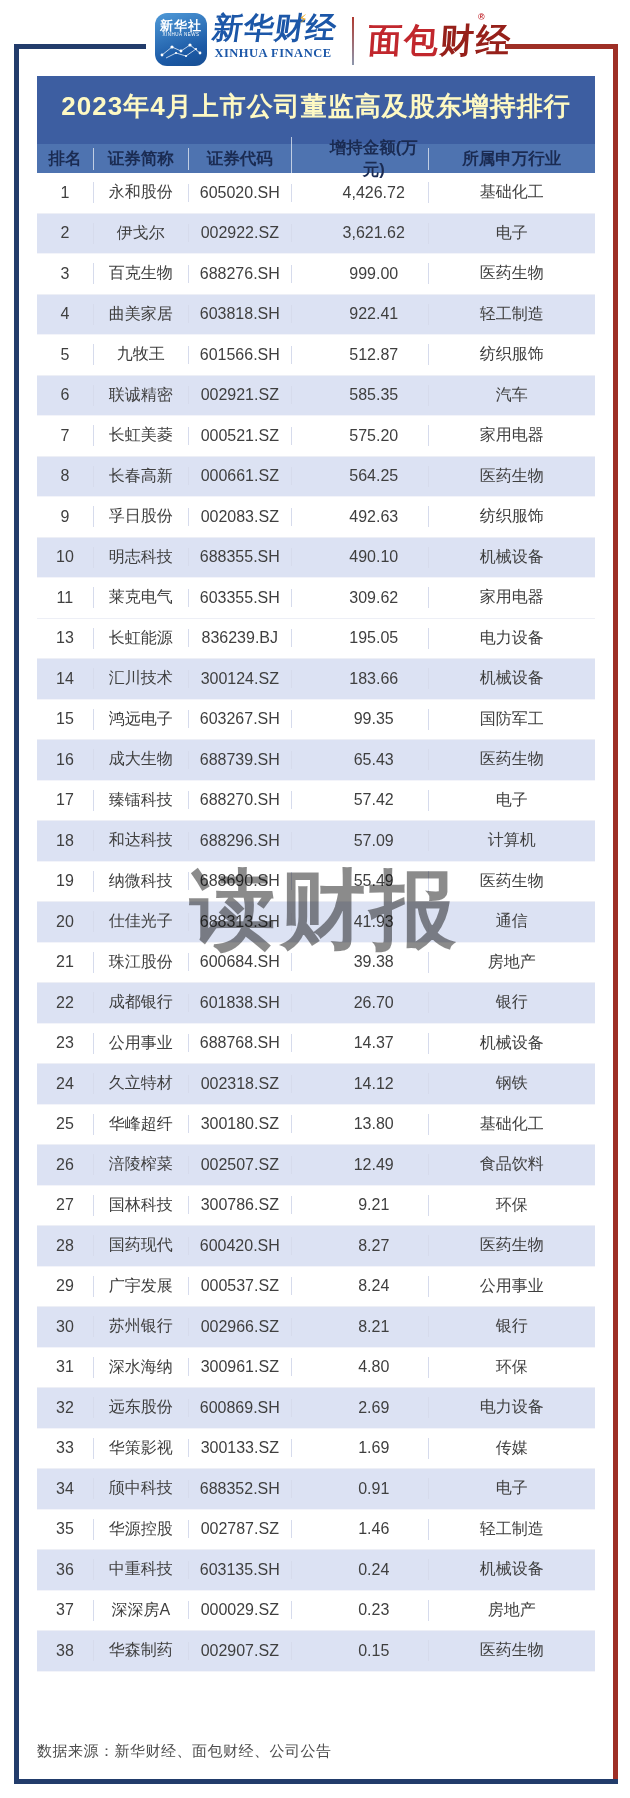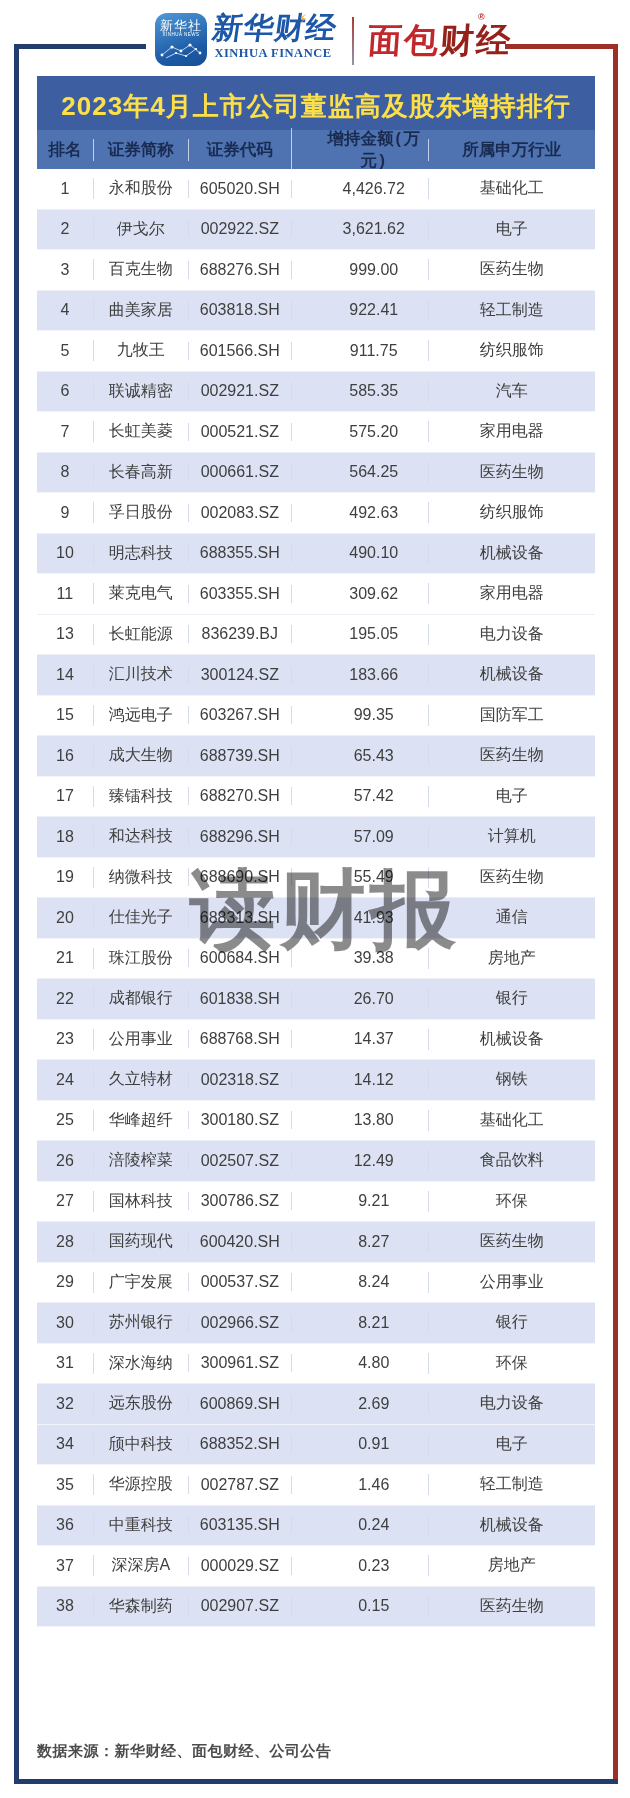--- a/index.html
+++ b/index.html
@@ -18,21 +18,21 @@
   #frame-right{left:613px;top:44px;width:5px;height:1740px;}
   #frame-bottom{left:14px;top:1779px;width:604px;height:5px;}
 
   
   .logos{position:absolute;left:0;top:0;width:630px;height:75px;}
   .app-icon{
     position:absolute;left:155px;top:13px;width:52px;height:53px;
     border-radius:12px;background:linear-gradient(160deg,#4f9ad8 0%,#1c5aa6 70%,#174e93 100%);
     color:#fff;text-align:center;box-sizing:border-box;padding-top:6px;
   }
-  .app-icon .l1{font-size:13px;font-weight:normal;letter-spacing:1px;line-height:13px;}
+  .app-icon .l1{font-size:13px;font-weight:bold;letter-spacing:1px;line-height:13px;}
   .app-icon .l2{font-size:4.5px;letter-spacing:.5px;line-height:6px;}
   .app-icon svg{display:block;margin:3px auto 0;}
   .xf{position:absolute;left:213px;top:10px;width:120px;text-align:center;color:#1c57a8;}
   .xf-cn{
     font-size:30px;font-weight:900;letter-spacing:1px;line-height:36px;
     transform:skewX(-8deg);white-space:nowrap;position:relative;
   }
   .xf-bolt{position:absolute;right:26px;top:2px;font-size:12px;color:#f0a818;transform:skewX(8deg);}
   .xf-en{font-family:"Liberation Serif","DejaVu Serif",serif;font-weight:bold;
     font-size:12.5px;letter-spacing:.5px;line-height:14px;white-space:nowrap;}
@@ -41,46 +41,46 @@
   .bread{
     position:absolute;left:368px;top:18px;color:#c1272d;font-weight:900;
     font-size:34px;letter-spacing:2px;transform:skewX(-4deg);white-space:nowrap;
   }
   .bread .b2{color:#96201a;}
   .bread-reg{position:absolute;left:478px;top:12px;font-size:9px;color:#c1272d;font-weight:bold;}
 
   
   .table-wrap{position:absolute;left:37px;top:76px;width:558px;}
   .tbl-title{
-    height:54px;line-height:60px;background:#3d5ea1;color:#fde047;
+    height:68px;line-height:60px;background:#3d5ea1;color:#fef9c3;
     font-size:26px;font-weight:bold;text-align:center;letter-spacing:1px;
   }
-  .thead{display:flex;height:39px;background:#4e73b0;color:#1a2b52;
-    font-size:16.5px;font-weight:bold;align-items:center;text-align:center;font-family:Liberation Mono, monospace;}
+  .thead{display:flex;height:29px;background:#4e73b0;color:#1a2b52;
+    font-size:16.5px;font-weight:bold;align-items:center;text-align:center;}
   .thead .hcell{box-sizing:border-box;}
   .thead .hcell + .hcell{border-left:1px solid rgba(255,255,255,.65);}
   .trow{display:flex;height:40.5px;box-sizing:border-box;align-items:center;
     text-align:center;font-size:16px;color:#3f3f3f;border-bottom:1px solid #edeff6;}
   .trow.alt{background:#dce2f3;border-bottom:1px solid #f3f4fa;}
   .tcell{box-sizing:border-box;overflow:hidden;white-space:nowrap;}
   .tcell + .tcell{border-left:1px solid #d6dbec;}
   .c0{width:10%;}
   .c1{width:17%;}
   .c2{width:18.5%;}
   .c3{width:24.5%;padding-left:28px;}
   .c4{width:30%;}
 
   
   .watermark{
     position:absolute;left:190px;top:852px;font-size:86px;font-weight:900;
     color:#000000;opacity:.45;letter-spacing:4px;pointer-events:none;z-index:6;
     white-space:nowrap;
   }
   
-  .footer{position:absolute;left:37px;top:1742px;font-size:15px;color:#4d4d4d;letter-spacing:.5px;font-weight:bold;}
+  .footer{position:absolute;left:37px;top:1742px;font-size:15px;color:#4d4d4d;letter-spacing:.5px;}
 </style>
 </head>
 <body>
 
 <div id="frame-top-left" class="frame navy"></div>
 <div id="frame-top-right" class="frame red"></div>
 <div id="frame-left" class="frame navy"></div>
 <div id="frame-right" class="frame red"></div>
 <div id="frame-bottom" class="frame navy"></div>
 
@@ -150,21 +150,21 @@
         <div class="tcell c0">4</div>
         <div class="tcell c1">曲美家居</div>
         <div class="tcell c2">603818.SH</div>
         <div class="tcell c3">922.41</div>
         <div class="tcell c4">轻工制造</div>
       </div>
       <div class="trow">
         <div class="tcell c0">5</div>
         <div class="tcell c1">九牧王</div>
         <div class="tcell c2">601566.SH</div>
-        <div class="tcell c3">911.75</div>
+        <div class="tcell c3">512.87</div>
         <div class="tcell c4">纺织服饰</div>
       </div>
       <div class="trow alt">
         <div class="tcell c0">6</div>
         <div class="tcell c1">联诚精密</div>
         <div class="tcell c2">002921.SZ</div>
         <div class="tcell c3">585.35</div>
         <div class="tcell c4">汽车</div>
       </div>
       <div class="trow">
@@ -335,20 +335,27 @@
         <div class="tcell c3">4.80</div>
         <div class="tcell c4">环保</div>
       </div>
       <div class="trow alt">
         <div class="tcell c0">32</div>
         <div class="tcell c1">远东股份</div>
         <div class="tcell c2">600869.SH</div>
         <div class="tcell c3">2.69</div>
         <div class="tcell c4">电力设备</div>
       </div>
+      <div class="trow">
+        <div class="tcell c0">33</div>
+        <div class="tcell c1">华策影视</div>
+        <div class="tcell c2">300133.SZ</div>
+        <div class="tcell c3">1.69</div>
+        <div class="tcell c4">传媒</div>
+      </div>
       <div class="trow alt">
         <div class="tcell c0">34</div>
         <div class="tcell c1">颀中科技</div>
         <div class="tcell c2">688352.SH</div>
         <div class="tcell c3">0.91</div>
         <div class="tcell c4">电子</div>
       </div>
       <div class="trow">
         <div class="tcell c0">35</div>
         <div class="tcell c1">华源控股</div>

